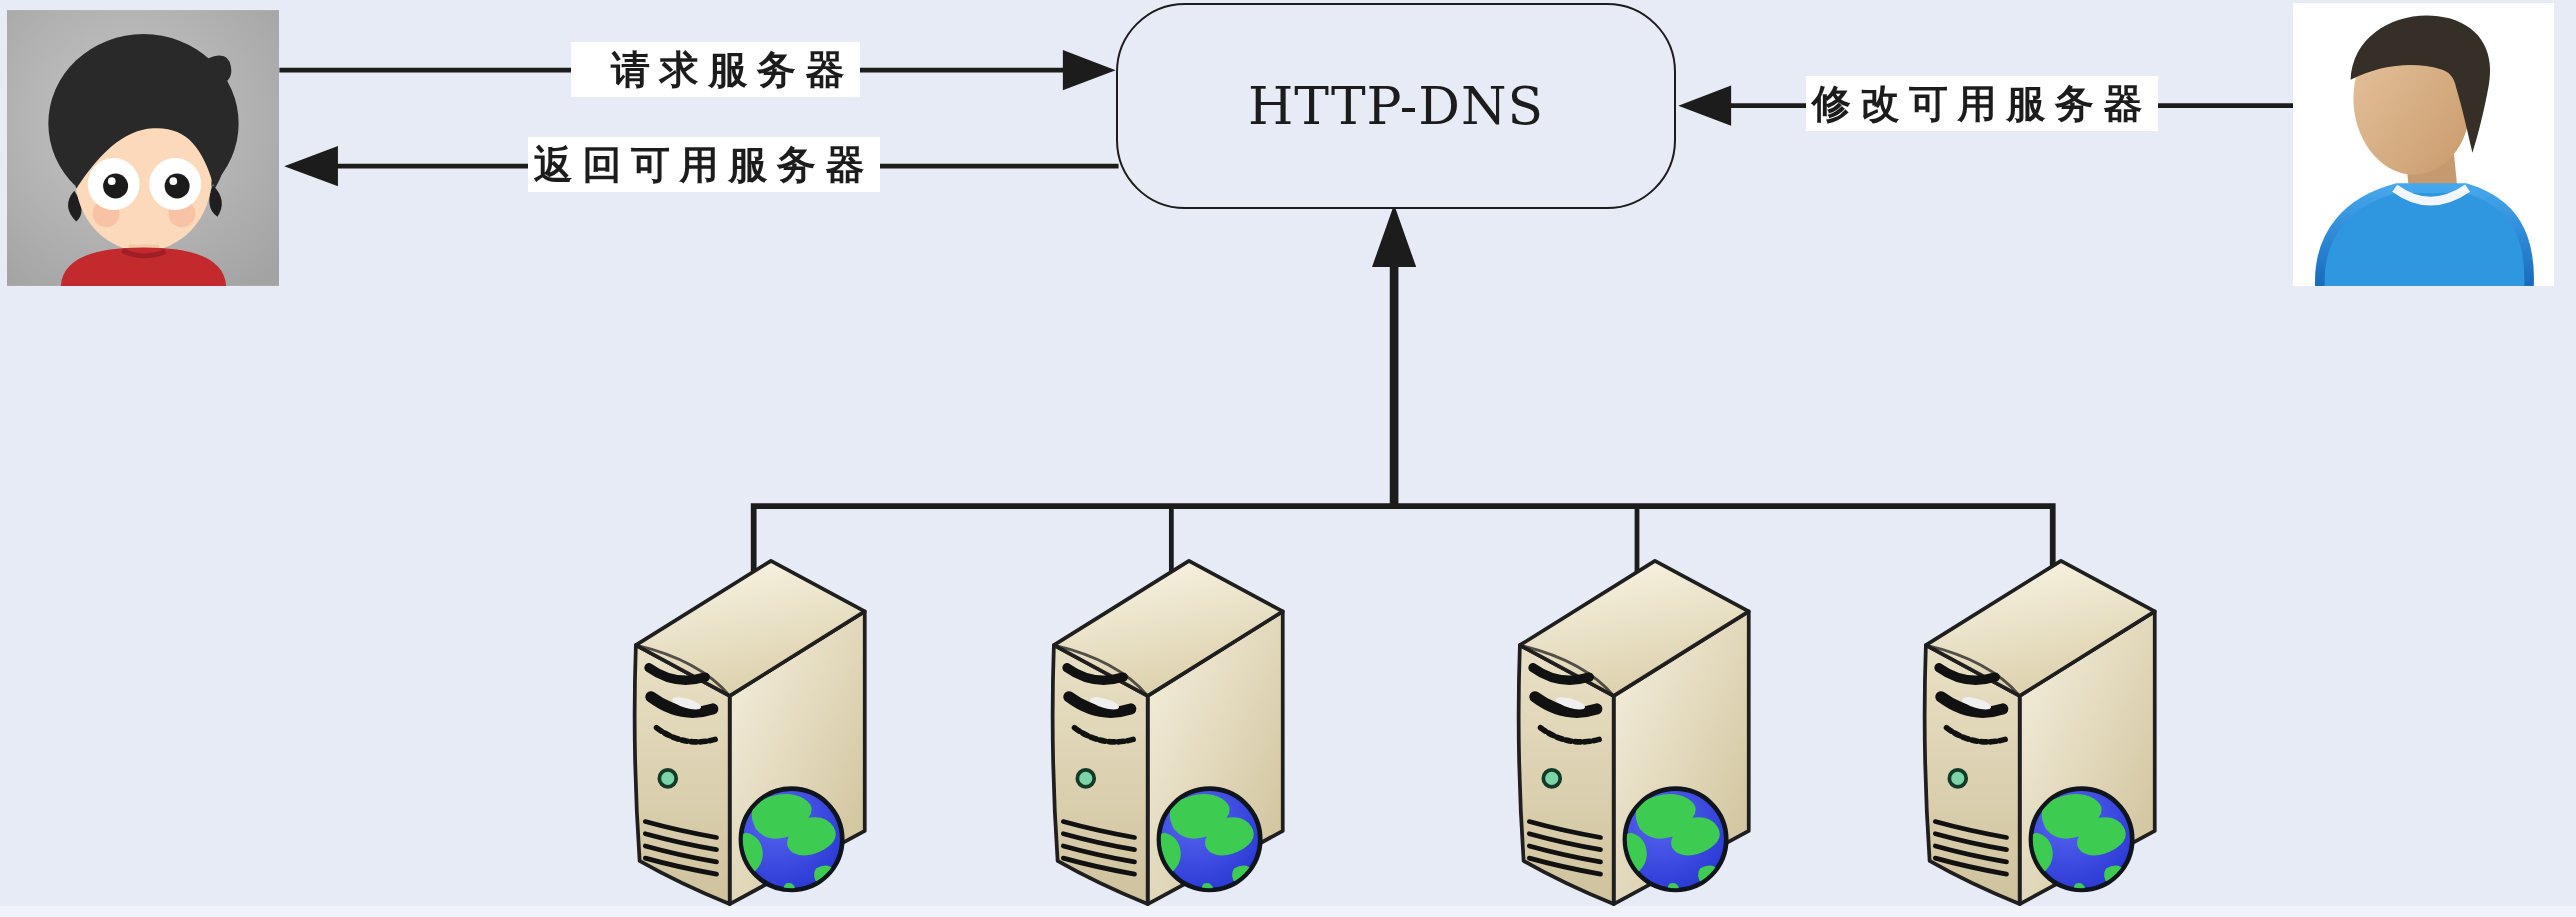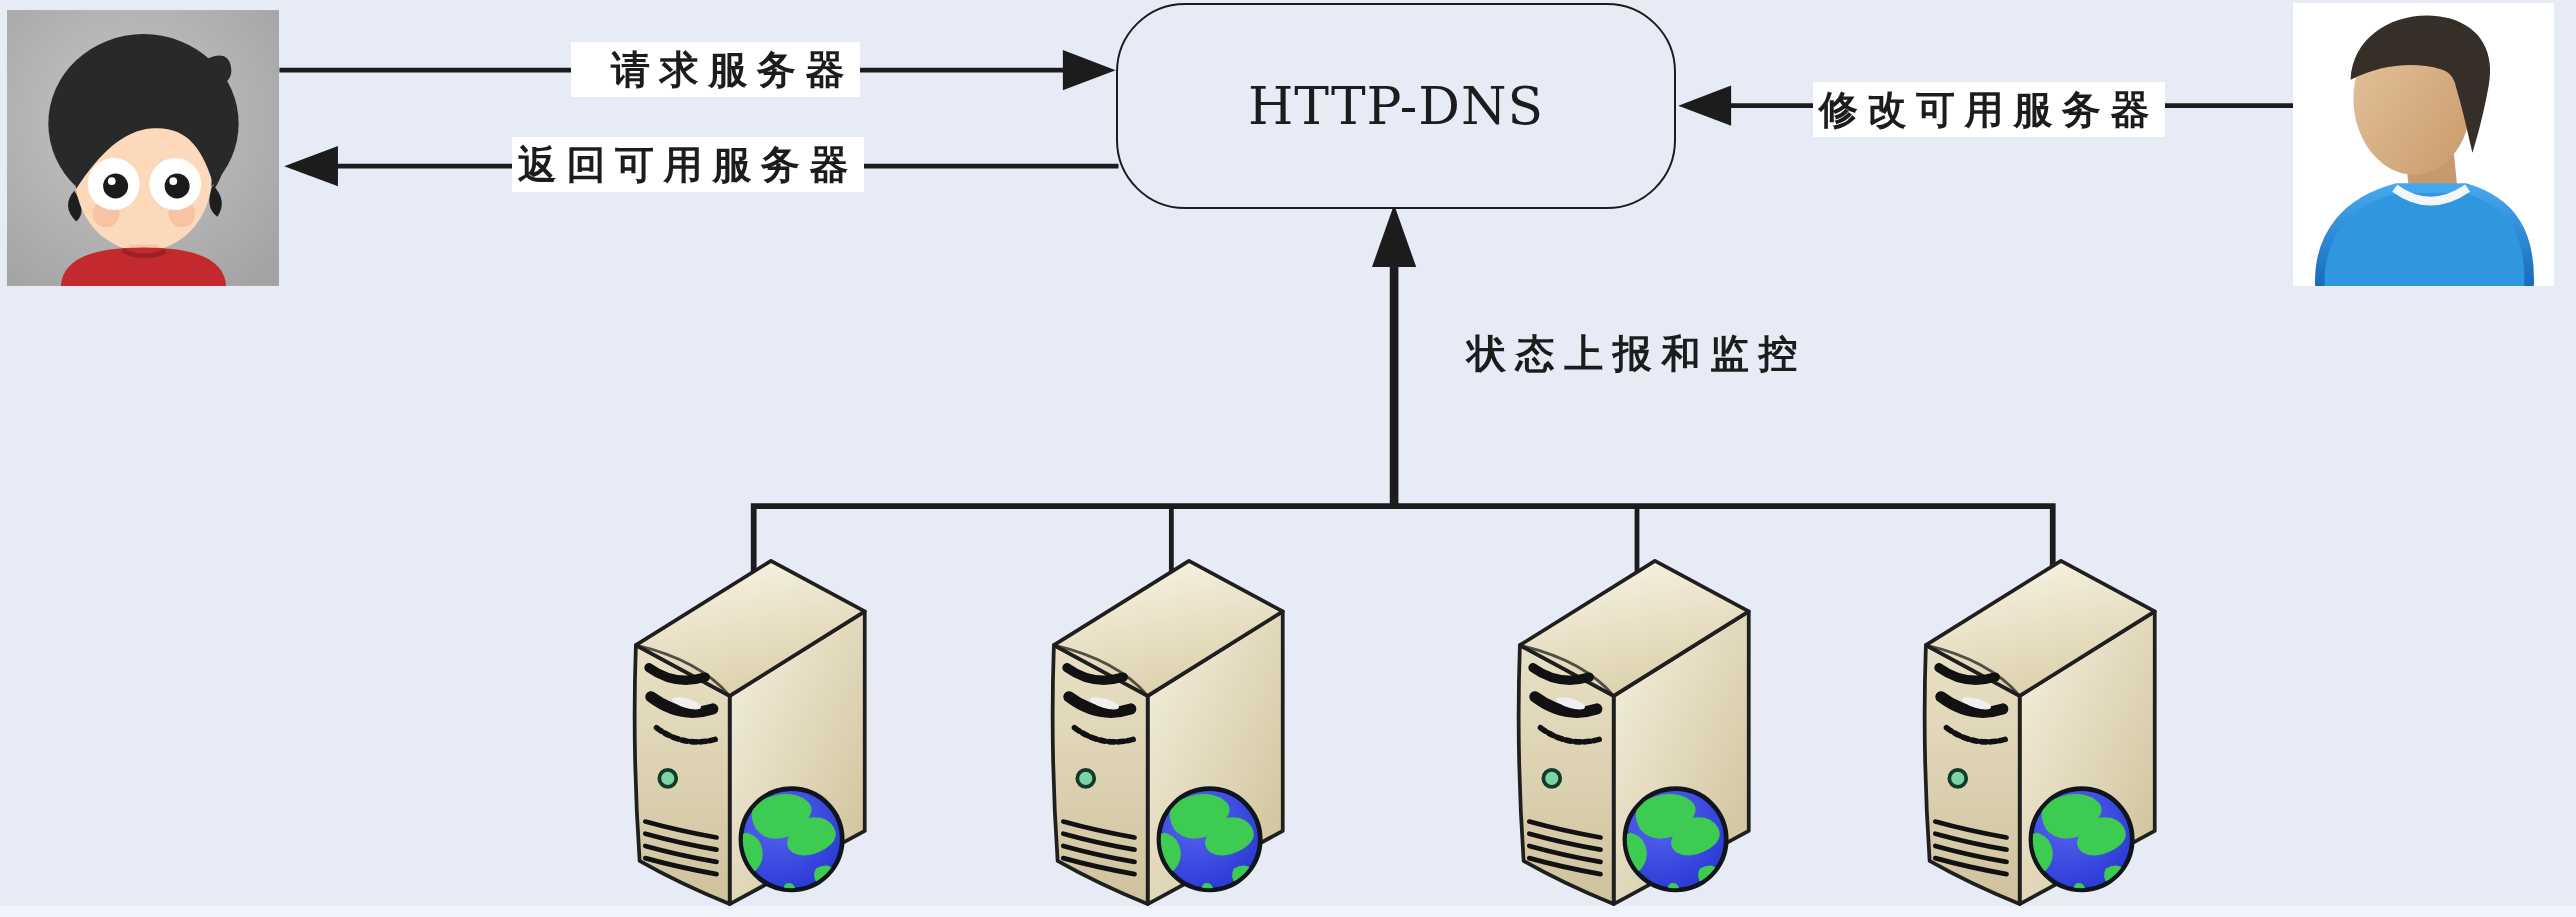--- a/index.html
+++ b/index.html
@@ -29,22 +29,22 @@
     font-size:52px;color:var(--ink,#1c1c1c);letter-spacing:1px;white-space:nowrap;
   }
   .edge-label{
     position:absolute;
     font-size:39px;font-weight:bold;letter-spacing:9.6px;line-height:39px;
     color:var(--ink,#1c1c1c);
     background:var(--label-bg,#ffffff);
     padding:7.7px 5.8px 8.6px 5.8px;white-space:nowrap;
   }
   .edge-label.request{left:571px;top:42px;padding-left:40px;}
-  .edge-label.return{left:512px;top:137px;}
-  .edge-label.modify{left:1806px;top:82px;margin-left:7px;}
+  .edge-label.return{left:528px;top:137px;}
+  .edge-label.modify{left:1806px;top:76px;}
   .edge-label.status{left:1467px;top:334px;background:transparent;padding:0;}
   .server{position:absolute;width:257px;height:357px;top:553px;}
   .server svg{display:block;width:257px;height:357px;}
   .server.s1{left:619px;}
   .server.s2{left:1037px;}
   .server.s3{left:1503px;}
   .server.s4{left:1909px;}
 </style>
 </head>
 <body>
@@ -125,21 +125,20 @@
     </svg>
   </div>
 
   <div class="dns-box">
     <span class="dns-title">HTTP-DNS</span>
   </div>
 
   <div class="edge-label request">请求服务器</div>
   <div class="edge-label return">返回可用服务器</div>
   <div class="edge-label modify">修改可用服务器</div>
-  <div class="edge-label status">状态上报和监控</div>
 
   <svg width="0" height="0" style="position:absolute" aria-hidden="true">
     <defs>
       <linearGradient id="gTop" x1="0" y1="0" x2="0.35" y2="1">
         <stop offset="0" stop-color="#faf6e8"></stop>
         <stop offset="1" stop-color="#ddd2ae"></stop>
       </linearGradient>
       <linearGradient id="gFront" x1="0" y1="0" x2="0" y2="1">
         <stop offset="0" stop-color="#e9e1c6"></stop>
         <stop offset="1" stop-color="#cfc29d"></stop>

